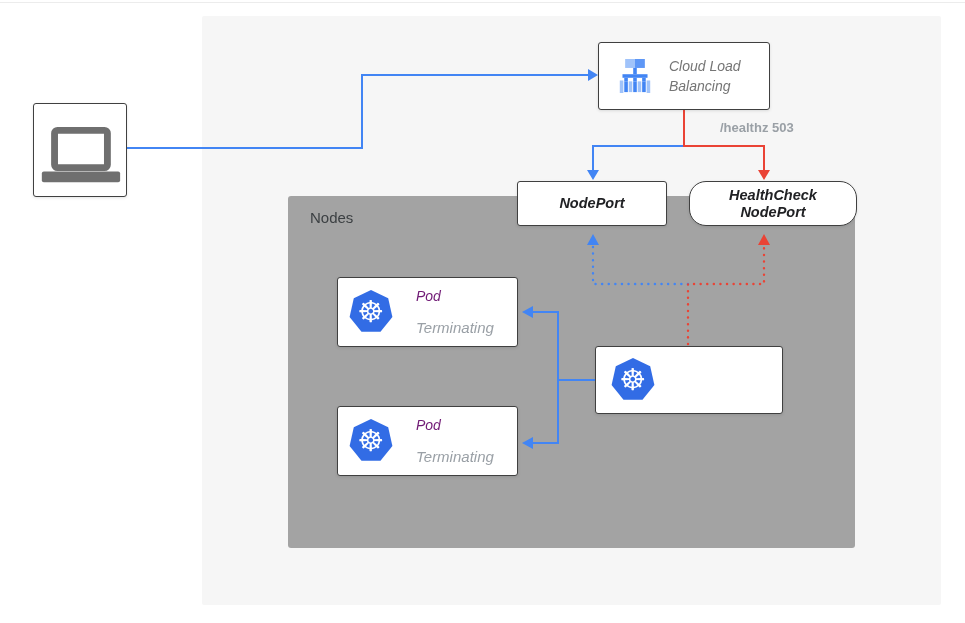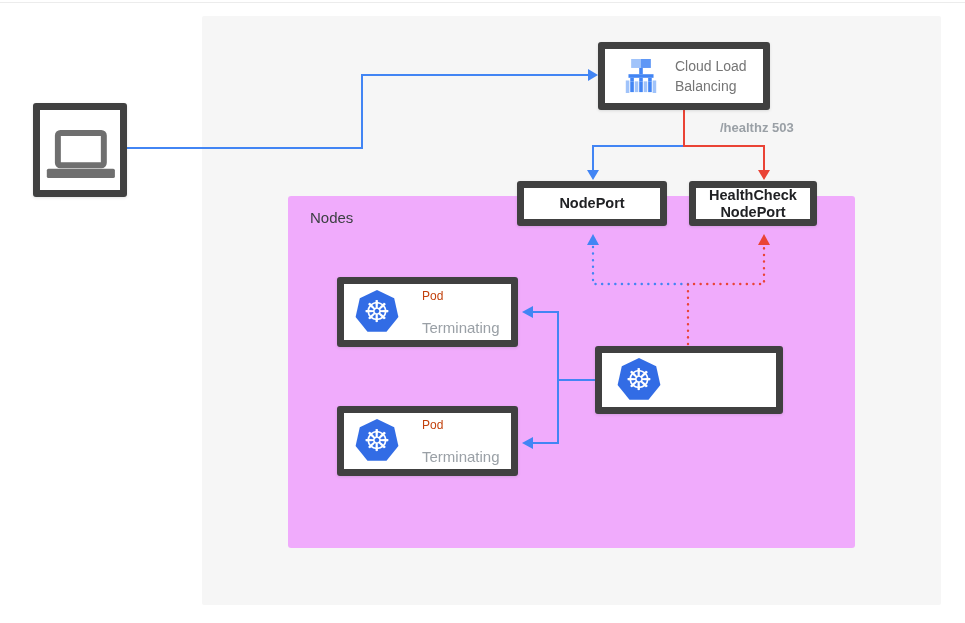--- a/index.html
+++ b/index.html
@@ -1,47 +1,47 @@
 <!DOCTYPE html>
 <html><head>
 <meta charset="utf-8">
 <style>
   html,body{margin:0;padding:0;background:#ffffff;}
   body{font-family:"Liberation Sans","DejaVu Sans",sans-serif;}
   .stage{position:relative;width:965px;height:623px;background:#ffffff;overflow:hidden;}
   .top-hairline{position:absolute;left:0;top:2px;width:965px;height:1px;background:#ececec;}
   .outer-panel{position:absolute;left:202px;top:16px;width:739px;height:589px;background:#f6f6f6;border-radius:2px;}
-  .nodes-panel{position:absolute;left:288px;top:196px;width:567px;height:352px;background:#f0abfc;border-radius:3px;}
+  .nodes-panel{position:absolute;left:288px;top:196px;width:567px;height:352px;background:#a3a3a3;border-radius:3px;}
   .nodes-label{padding:13px 0 0 22px;font-size:15px;color:#3c4043;}
 
   .wires{position:absolute;left:0;top:0;pointer-events:none;}
   .wire{fill:none;stroke-width:2px;}
   .wire.dotted{stroke-width:2.4px;stroke-linecap:round;stroke-dasharray:0.1 6.5;}
 
-  .box{position:absolute;background:#ffffff;border:7px solid #404040;border-radius:3px;
-       box-shadow:0 1px 3px rgba(60,64,67,0.15);box-sizing:border-box;}
+  .box{position:absolute;background:#ffffff;border:1px solid #404040;border-radius:3px;
+       box-shadow:0 1px 3px rgba(60,64,67,0.15);box-sizing:border-box;font-style:italic;}
 
   .laptop-box{left:33px;top:103px;width:94px;height:94px;display:flex;align-items:center;justify-content:center;}
 
   .cloud-lb{left:598px;top:42px;width:172px;height:68px;display:flex;align-items:center;padding-left:19px;}
   .lb-label{margin-left:17px;font-size:14px;line-height:20px;color:#757575;width:88px;}
 
   .healthz{position:absolute;left:696px;top:120px;font-size:13px;font-weight:bold;color:#9aa0a6;margin-left:24px;}
 
   .port-box{display:flex;align-items:center;justify-content:center;text-align:center;
             font-size:14.5px;font-weight:bold;color:#202124;line-height:17px;}
   .nodeport{left:517px;top:181px;width:150px;height:45px;text-align:right;}
-  .healthcheck{left:689px;top:181px;width:128px;height:45px;padding:0 14px;}
+  .healthcheck{left:689px;top:181px;width:168px;height:45px;padding:0 14px;border-radius:17px;}
 
   .node-card{display:flex;align-items:center;}
   .pod1{left:337px;top:277px;width:181px;height:70px;padding-left:11px;}
   .pod2{left:337px;top:406px;width:181px;height:70px;padding-left:11px;}
   .kube-proxy{left:595px;top:346px;width:188px;height:68px;padding-left:15px;}
   .card-text{margin-left:23px;}
-  .card-title{font-size:12px;line-height:19px;color:#c2410c;}
+  .card-title{font-size:14px;line-height:19px;color:#701a75;}
   .card-subtitle{font-size:15px;line-height:18px;color:#9aa0a6;margin-top:13px;}
 
   .k8s-icon{position:relative;width:44px;height:44px;flex:0 0 44px;}
   .k8s-icon svg{display:block;}
   .helm{position:absolute;left:0;top:0;width:44px;height:44px;line-height:43px;
         text-align:center;font-size:30px;color:#ffffff;}
 </style>
 </head>
 <body>
 

